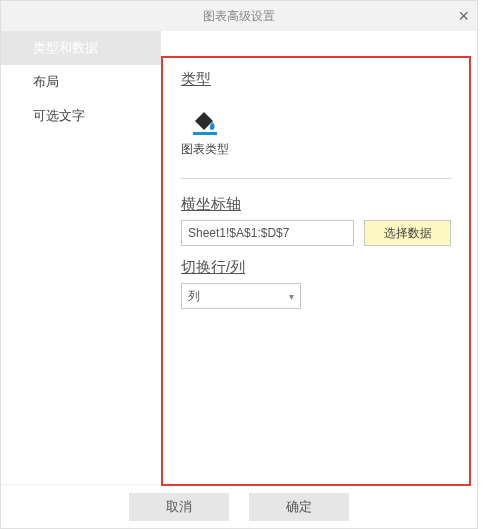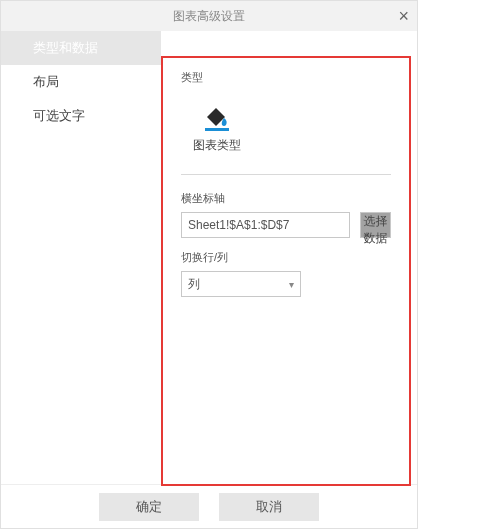--- a/index.html
+++ b/index.html
@@ -6,21 +6,21 @@
   body {
     font-family: "Microsoft YaHei", Arial, sans-serif;
     font-size: 13px;
     color: #444;
     background: #fff;
     width: 502px;
     height: 529px;
     overflow: hidden;
   }
   .dialog {
-    width: 418px;
+    width: 478px;
     height: 529px;
     display: flex;
     flex-direction: column;
     border: 1px solid #e0e0e0;
   }
   .titlebar {
     height: 30px;
     background: #f2f2f2;
     display: flex;
     align-items: center;
@@ -69,25 +69,26 @@
     position: absolute;
     border: 2px solid #e53935;
     left: 0;
     top: 25px;
     right: 6px;
     height: 430px;
     padding: 12px 18px 0 18px;
   }
   .section-label {
     color: #555;
-    font-size: 11px;
+    font-size: 15px;
     margin-bottom: 6px;
+    text-decoration: underline;
   }
   .chart-type-block {
-    margin: 12px 0 10px 12px;
+    margin: 12px 0 10px 0;
     display: inline-flex;
     flex-direction: column;
     align-items: center;
     gap: 6px;
   }
   .chart-type-icon {
     width: 32px;
     height: 28px;
     display: flex;
     align-items: flex-end;
@@ -114,21 +115,21 @@
     border: 1px solid #c8c8c8;
     padding: 0 6px;
     font-size: 12px;
     color: #555;
     background: #fff;
   }
   .btn-small {
     width: 90px;
     height: 26px;
     border: 1px solid #c8c8c8;
-    background: #a3a3a3;
+    background: #fef9c3;
     font-size: 12px;
     color: #444;
     cursor: pointer;
   }
   .select-wrap {
     width: 120px;
     height: 26px;
     border: 1px solid #c8c8c8;
     display: flex;
     align-items: center;
@@ -216,17 +217,17 @@
             <span class="chev">▾</span>
           </div>
         </div>
 
       </div>
     </div>
 
   </div>
 
   <div class="footer">
+    <button class="btn">取消</button>
     <button class="btn">确定</button>
-    <button class="btn">取消</button>
   </div>
 
 </div>
 
 </body></html>

